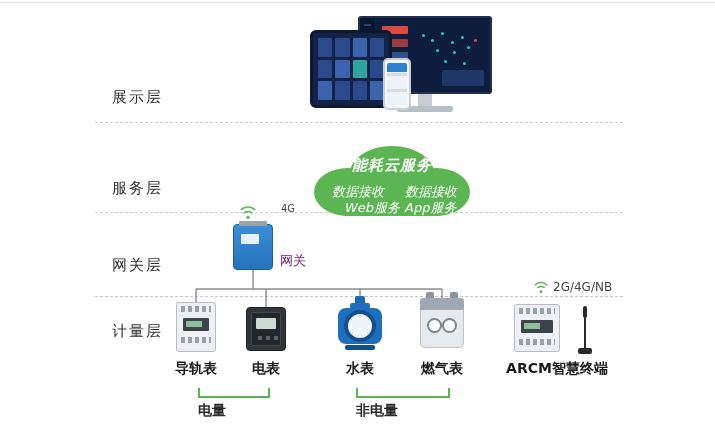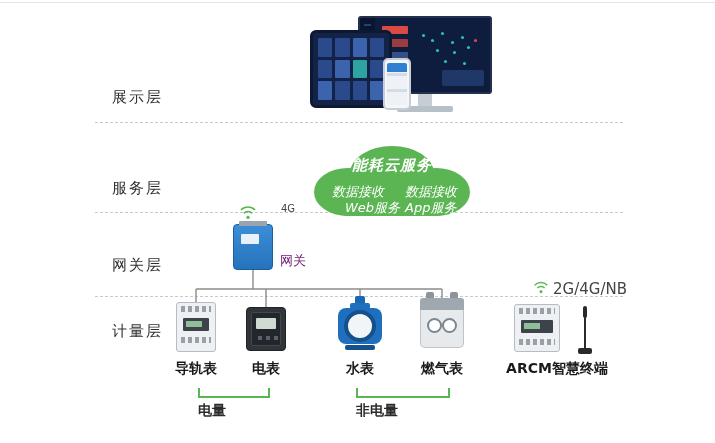--- a/index.html
+++ b/index.html
@@ -52,21 +52,21 @@
                color:#fff;font-size:15px;font-weight:bold;letter-spacing:1px;}
   .cloud-item{position:absolute;color:#fff;font-size:13px;white-space:nowrap;}
   .ci0{left:26px;top:43px;} .ci1{left:99px;top:43px;} .ci2{left:26px;top:59px;margin-left:13px;} .ci3{left:99px;top:59px;}
 
   
   .wifi{position:absolute;}
   .wifi-gw{left:238px;top:204px;}
   .wifi-arcm{left:532px;top:280px;}
   .signal-text{position:absolute;font-size:10px;color:#444;}
   .sig-gw{left:261px;top:203px;margin-left:20px;}
-  .sig-arcm{left:553px;top:280px;font-size:15px;}
+  .sig-arcm{left:553px;top:280px;font-size:12px;}
 
   .gw{position:absolute;left:233px;top:224px;width:40px;height:46px;border-radius:4px;
       background:linear-gradient(180deg,#3b8ed6,#2573bd);border:1px solid #1d5f9d;box-sizing:border-box;}
   .gw::before{content:"";position:absolute;left:5px;top:-4px;width:28px;height:5px;background:#9aa4ad;border-radius:1px;}
   .gw::after{content:"";position:absolute;left:7px;top:9px;width:18px;height:10px;background:#e9f1f8;border-radius:1px;}
   .gw-label{position:absolute;left:280px;top:252px;font-size:13px;color:#701a75;}
 
   
   .device{position:absolute;box-sizing:border-box;}
   .din{background:#eef0f3;border:1px solid #b6bcc3;border-radius:3px;}

